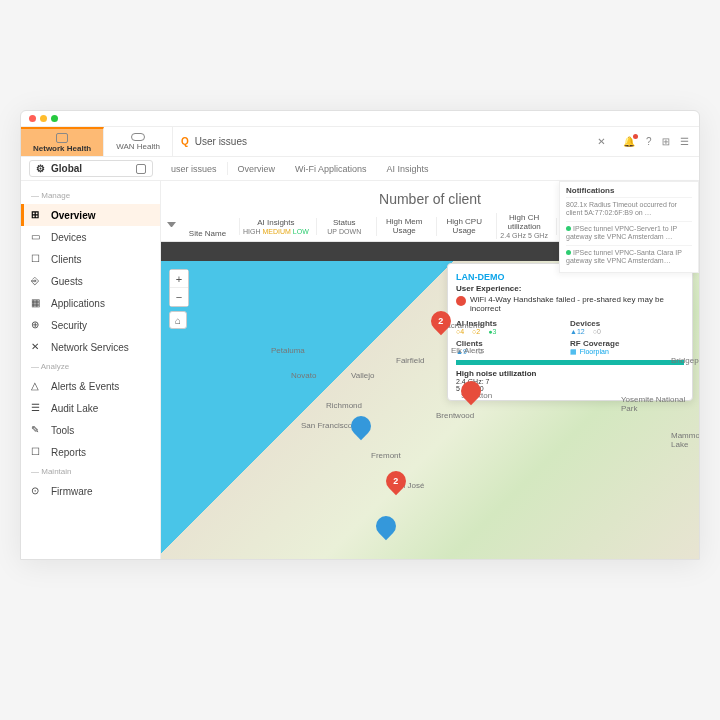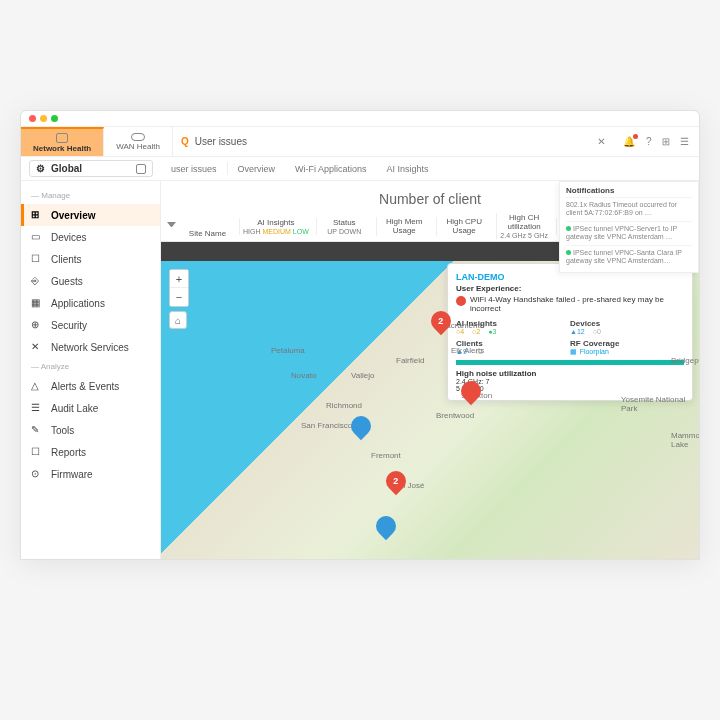--- a/index.html
+++ b/index.html
@@ -173,20 +173,21 @@
           <span>Audit Lake</span>
         </div>
         <div class="nav-item">
           <span class="ico">✎</span>
           <span>Tools</span>
         </div>
         <div class="nav-item">
           <span class="ico">☐</span>
           <span>Reports</span>
         </div>
+        <div class="section-label">Maintain</div>
         <div class="nav-item">
           <span class="ico">⊙</span>
           <span>Firmware</span>
         </div>
       </div>
 
     <div class="main">
       <div class="notif">
         <h5>Notifications</h5>
         <div id="nitems">

